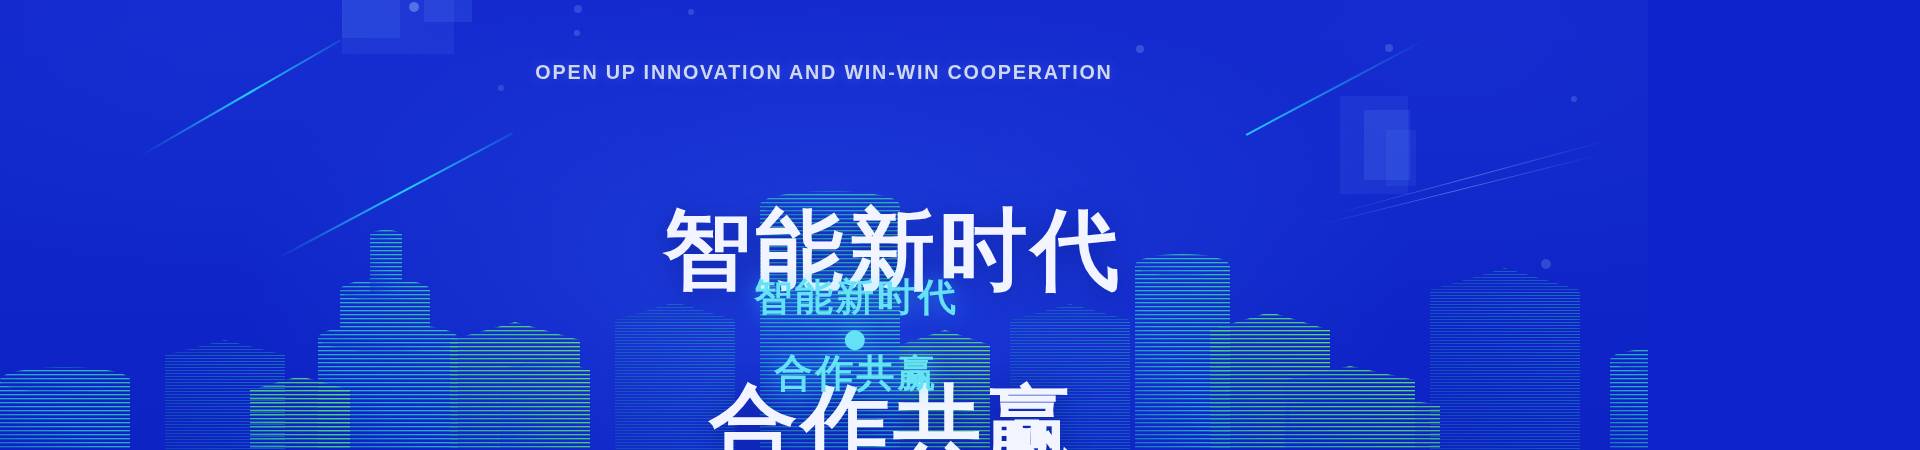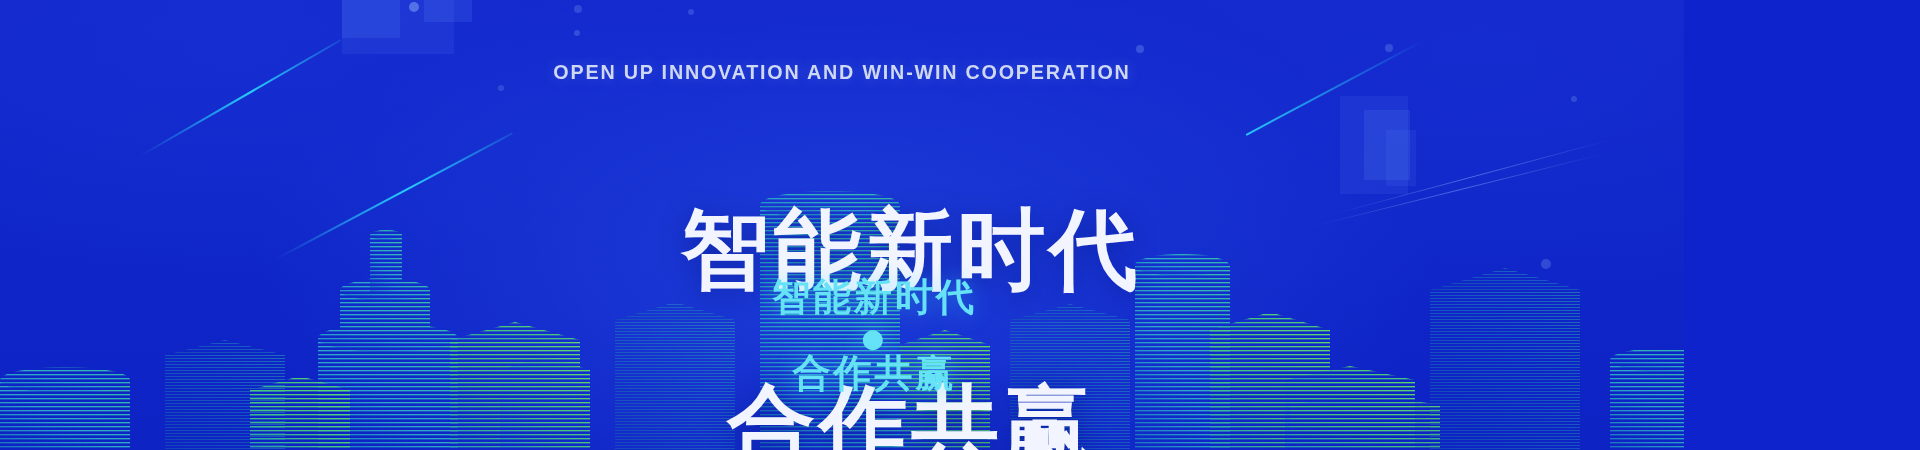--- a/index.html
+++ b/index.html
@@ -4,21 +4,20 @@
 <style>
   html,body{margin:0;padding:0;}
   body{
     width:1920px;height:450px;overflow:hidden;
     font-family:"Liberation Sans","DejaVu Sans",sans-serif;
     background:#0f23cc;
   }
   #banner{
     position:relative;width:1648px;height:450px;overflow:hidden;
     background:#4c1d95;
-    padding-left:36px;
   }
   
   .bg-base{
     position:absolute;inset:0;
     background:
       radial-gradient(820px 420px at 50% 58%, rgba(40,80,230,.55) 0%, rgba(18,38,204,0) 72%),
       radial-gradient(700px 340px at 14% 10%, rgba(26,55,214,.45) 0%, rgba(18,38,204,0) 70%),
       radial-gradient(760px 380px at 88% 12%, rgba(26,52,212,.40) 0%, rgba(18,38,204,0) 70%),
       linear-gradient(180deg,#1327cd 0%,#1026c9 45%,#0e23c4 100%);
   }

